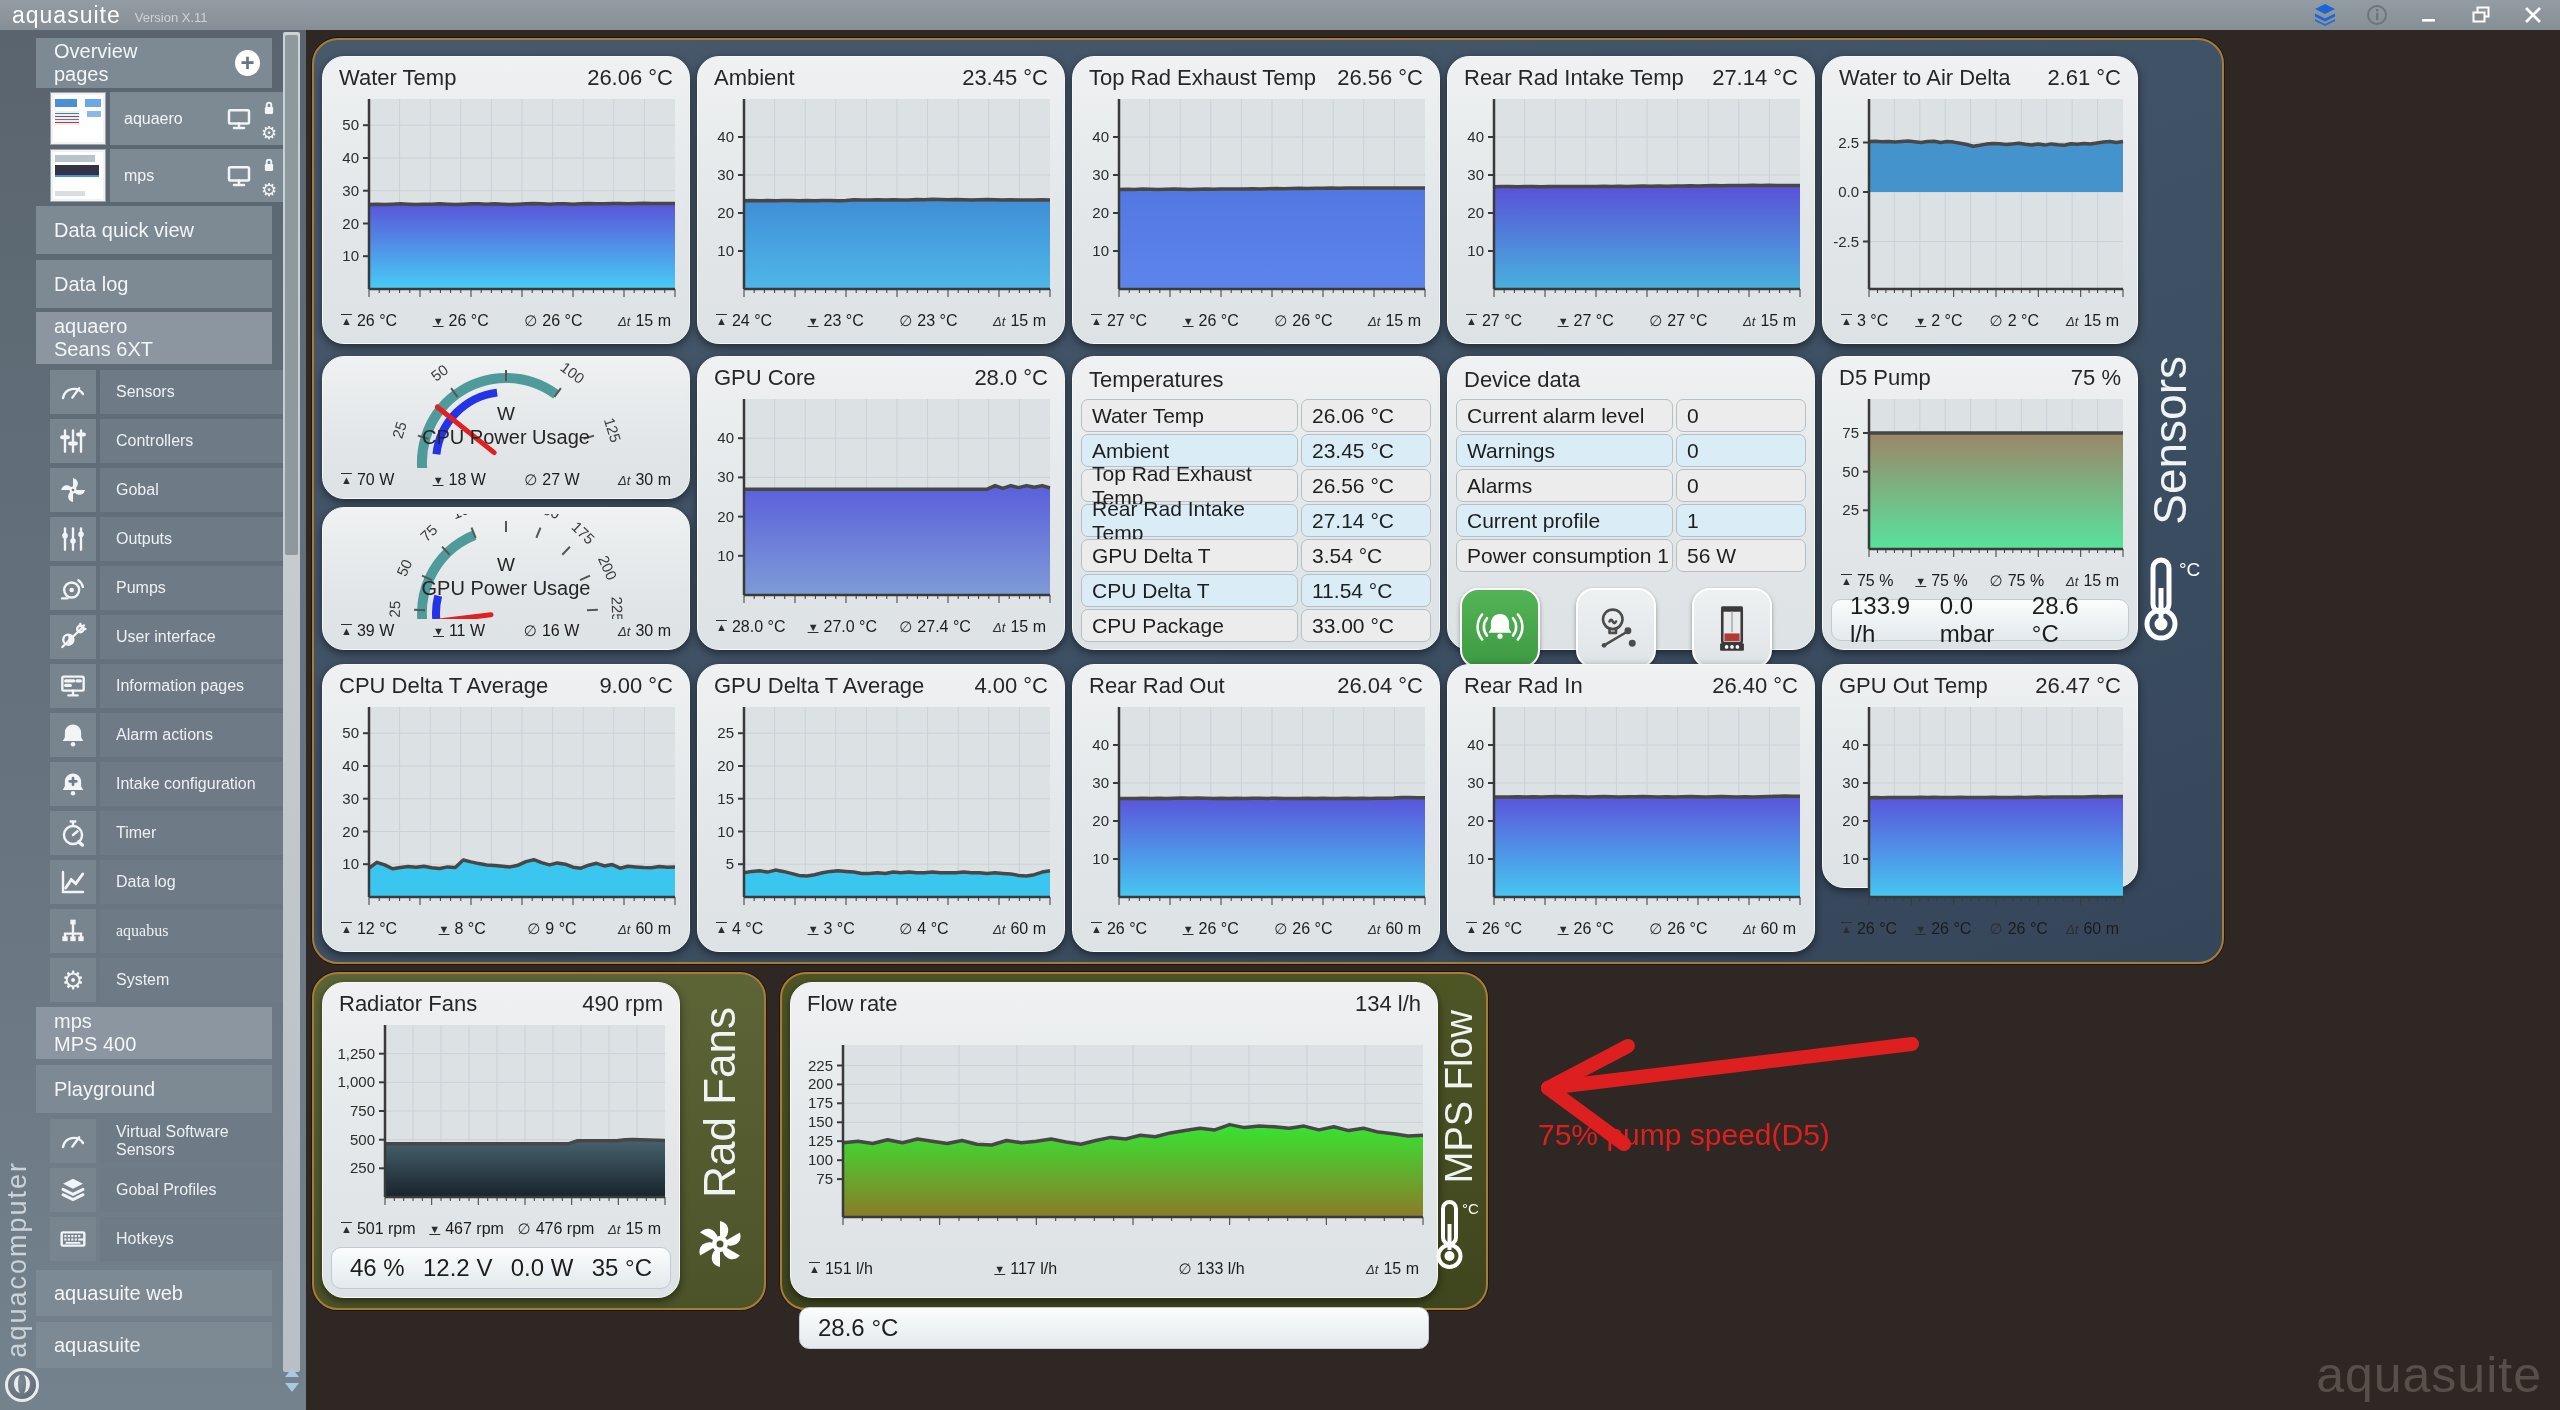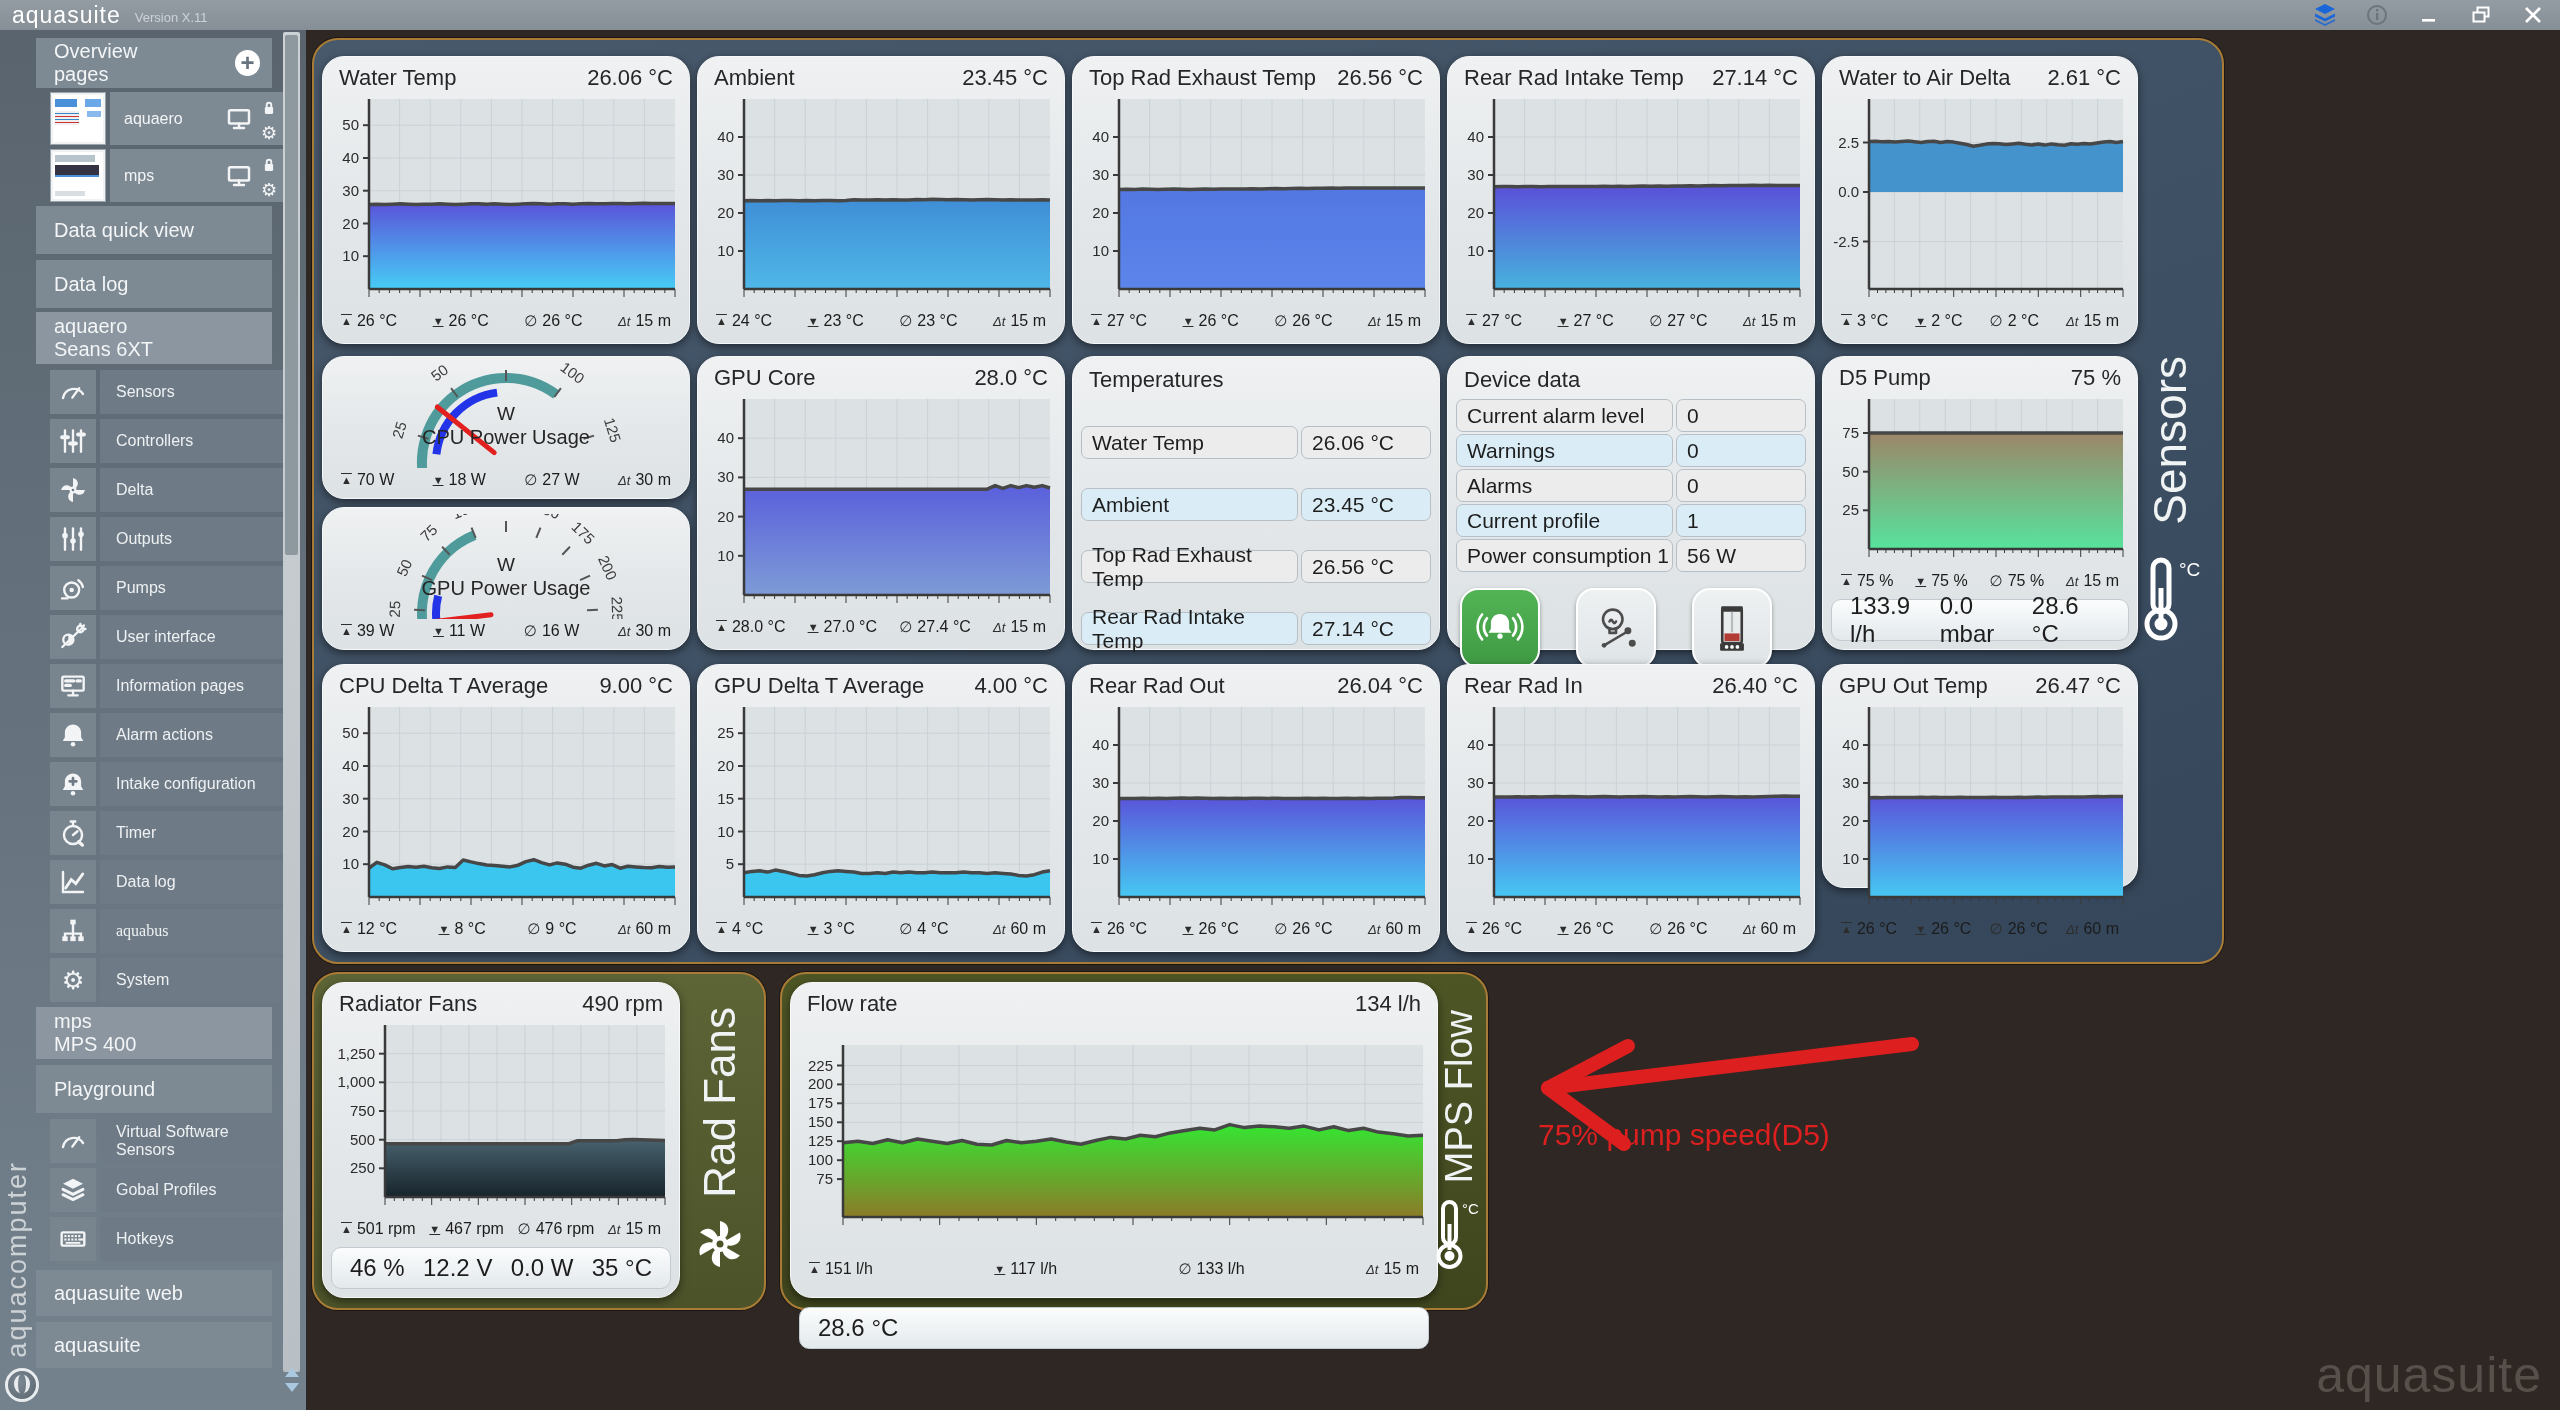--- a/index.html
+++ b/index.html
@@ -234,21 +234,21 @@
             <g fill="#f2f4f5" stroke="none">
               <path d="M12 3c4 1 4.4 4.6 2.6 7l-2.6 2z"></path>
               <path d="M21 12c-1 4-4.6 4.4-7 2.6l-2-2.6z"></path>
               <path d="M12 21c-4-1-4.4-4.6-2.6-7l2.6-2z"></path>
               <path d="M3 12c1-4 4.6-4.4 7-2.6l2 2.6z"></path>
               <circle cx="12" cy="12" r="2.6"></circle>
             </g>
             <circle cx="12" cy="12" r="1" fill="#6e7a85" stroke="none"></circle>
           </svg>
         </span>
-        <span class="lbox">Delta</span>
+        <span class="lbox">Gobal</span>
       </div>
       <div class="sb-item" style="top:487px;height:44px;left:50px;">
           <span class="ibox">
           <svg width="32" height="32" viewBox="0 0 24 24" fill="none" stroke="#f2f4f5" stroke-width="1.8" stroke-linecap="round">
             <path d="M6 4v16M12 4v16M18 4v16"></path>
             <g fill="#f2f4f5" stroke="none">
               <circle cx="6" cy="9.5" r="2.1"></circle>
               <circle cx="12" cy="13.5" r="2.1"></circle>
               <circle cx="18" cy="8.5" r="2.1"></circle>
             </g>
@@ -959,21 +959,21 @@
           <line x1="335.8" y1="202" x2="335.8" y2="206" stroke="#3a3a3a" stroke-width="1"></line>
           <line x1="346.0" y1="202" x2="346.0" y2="210" stroke="#3a3a3a" stroke-width="1"></line>
         </svg>
         <div class="stats">
     <span class="stat"><span class="sic max">▲</span>28.0 °C</span>
     <span class="stat"><span class="sic min">▼</span>27.0 °C</span>
     <span class="stat"><span class="sic avg">∅</span>27.4 °C</span>
     <span class="stat"><span class="sic dt">Δt</span>15 m</span>
         </div>
       </div>
-      <div class="tile" style="left: 758px; top: 316px; width: 368px; height: 294px; gap: 27px;">
+      <div class="tile" style="left: 758px; top: 316px; width: 368px; height: 294px;">
         <div class="ttl">Temperatures</div>
         <div class="trow even">
         <span class="tcell lab">Water Temp</span>
         <span class="tcell val">26.06 °C</span>
         </div>
         <div class="trow odd">
         <span class="tcell lab">Ambient</span>
         <span class="tcell val">23.45 °C</span>
         </div>
         <div class="trow even">

